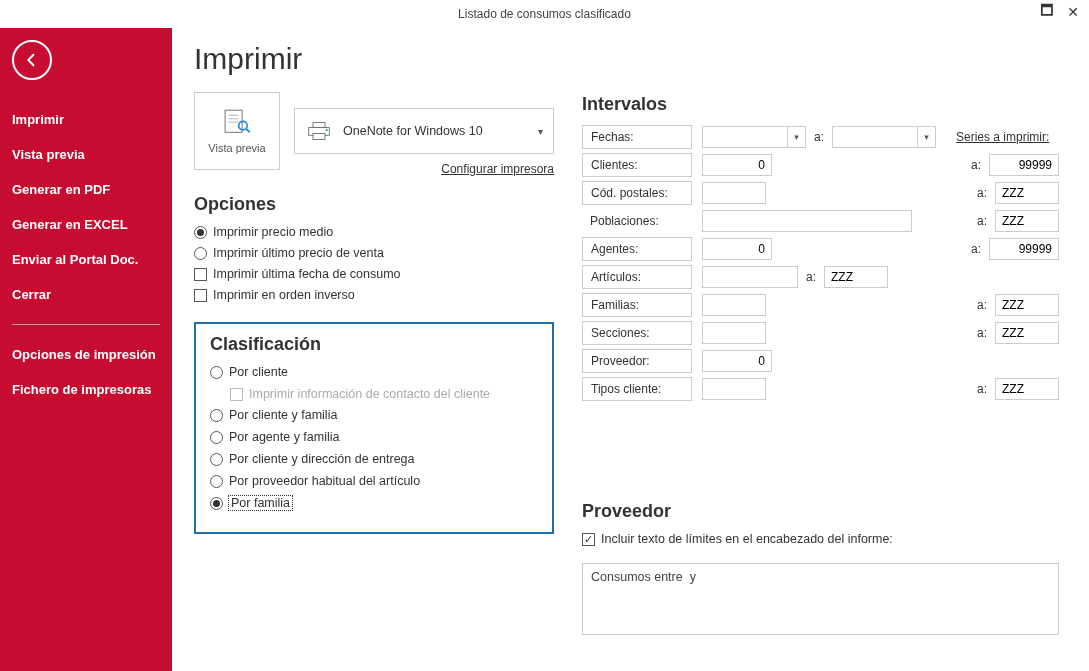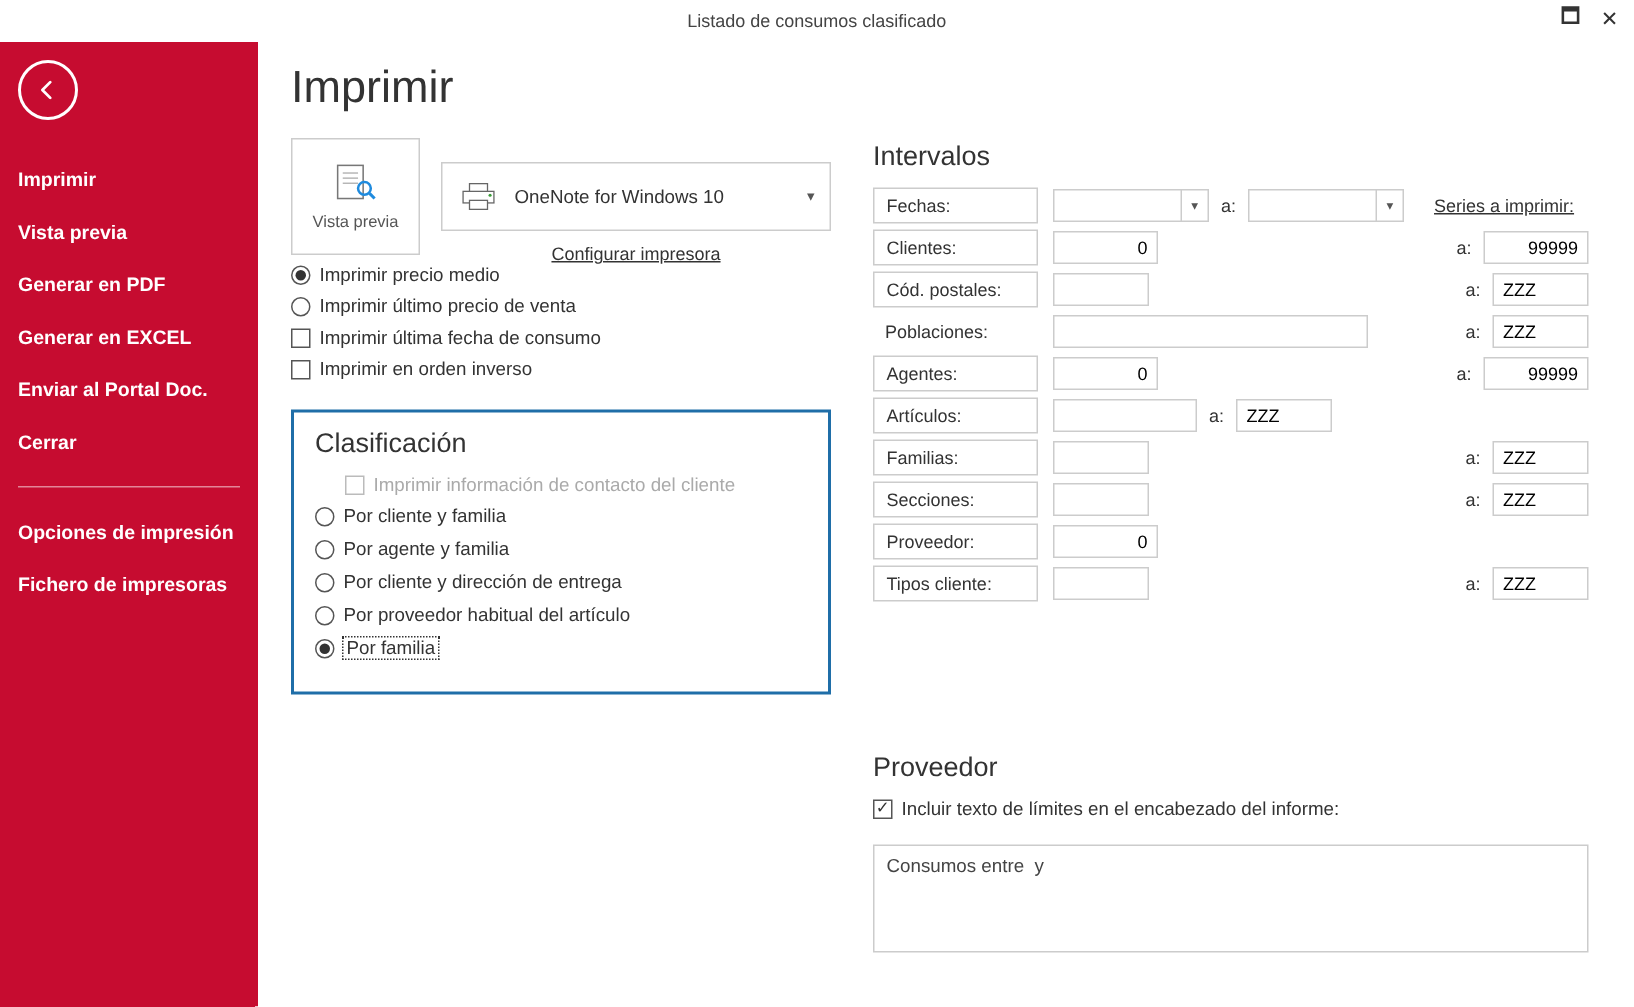--- a/index.html
+++ b/index.html
@@ -87,21 +87,21 @@
   .col-right { flex: 1; }
 
   h1.page-title {
     font-size: 30px;
     font-weight: 400;
     color: #333;
     margin-bottom: 16px;
   }
   h2.section {
     font-size: 18px;
-    font-weight: 400;
+    font-weight: 700;
     color: #333;
     margin-bottom: 10px;
     margin-top: 6px;
   }
 
   .preview-row {
     display: flex;
     gap: 14px;
     align-items: flex-start;
   }
@@ -129,21 +129,21 @@
     padding: 0 10px;
     gap: 10px;
     cursor: pointer;
     position: relative;
   }
   .printer-box svg { width: 28px; height: 24px; }
   .printer-name { flex: 1; font-size: 12.5px; color: #333; }
   .printer-caret { font-size: 10px; color: #555; }
 
   .config-link {
-    text-align: center;
+    text-align: right;
     margin-top: 8px;
     font-size: 12px;
     text-decoration: underline;
     color: #333;
     cursor: pointer;
   }
 
   .radio-row, .check-row {
     display: flex;
     align-items: center;
@@ -305,40 +305,45 @@
               <rect x="9" y="17" width="14" height="7" fill="#fff" stroke="#666"></rect>
               <circle cx="25" cy="13" r="1.2" fill="#3a9b38"></circle>
             </svg>
             <span class="printer-name">OneNote for Windows 10</span>
             <span class="printer-caret">▾</span>
           </div>
           <div class="config-link">Configurar impresora</div>
         </div>
       </div>
 
+      <h2 class="section" style="margin-top:18px">Opciones</h2>
       <div class="radio-row">
         <span class="radio selected"></span>
         <span>Imprimir precio medio</span>
       </div>
       <div class="radio-row">
         <span class="radio"></span>
         <span>Imprimir último precio de venta</span>
       </div>
       <div class="check-row">
         <span class="checkbox"></span>
         <span>Imprimir última fecha de consumo</span>
       </div>
       <div class="check-row">
         <span class="checkbox"></span>
         <span>Imprimir en orden inverso</span>
       </div>
 
       <div class="class-panel">
         <h2 class="section" style="margin-top:0">Clasificación</h2>
 
+        <div class="radio-row">
+          <span class="radio"></span>
+          <span>Por cliente</span>
+        </div>
         <div class="check-row indent">
           <span class="checkbox disabled"></span>
           <span class="label-disabled">Imprimir información de contacto del cliente</span>
         </div>
         <div class="radio-row">
           <span class="radio"></span>
           <span>Por cliente y familia</span>
         </div>
         <div class="radio-row">
           <span class="radio"></span>

